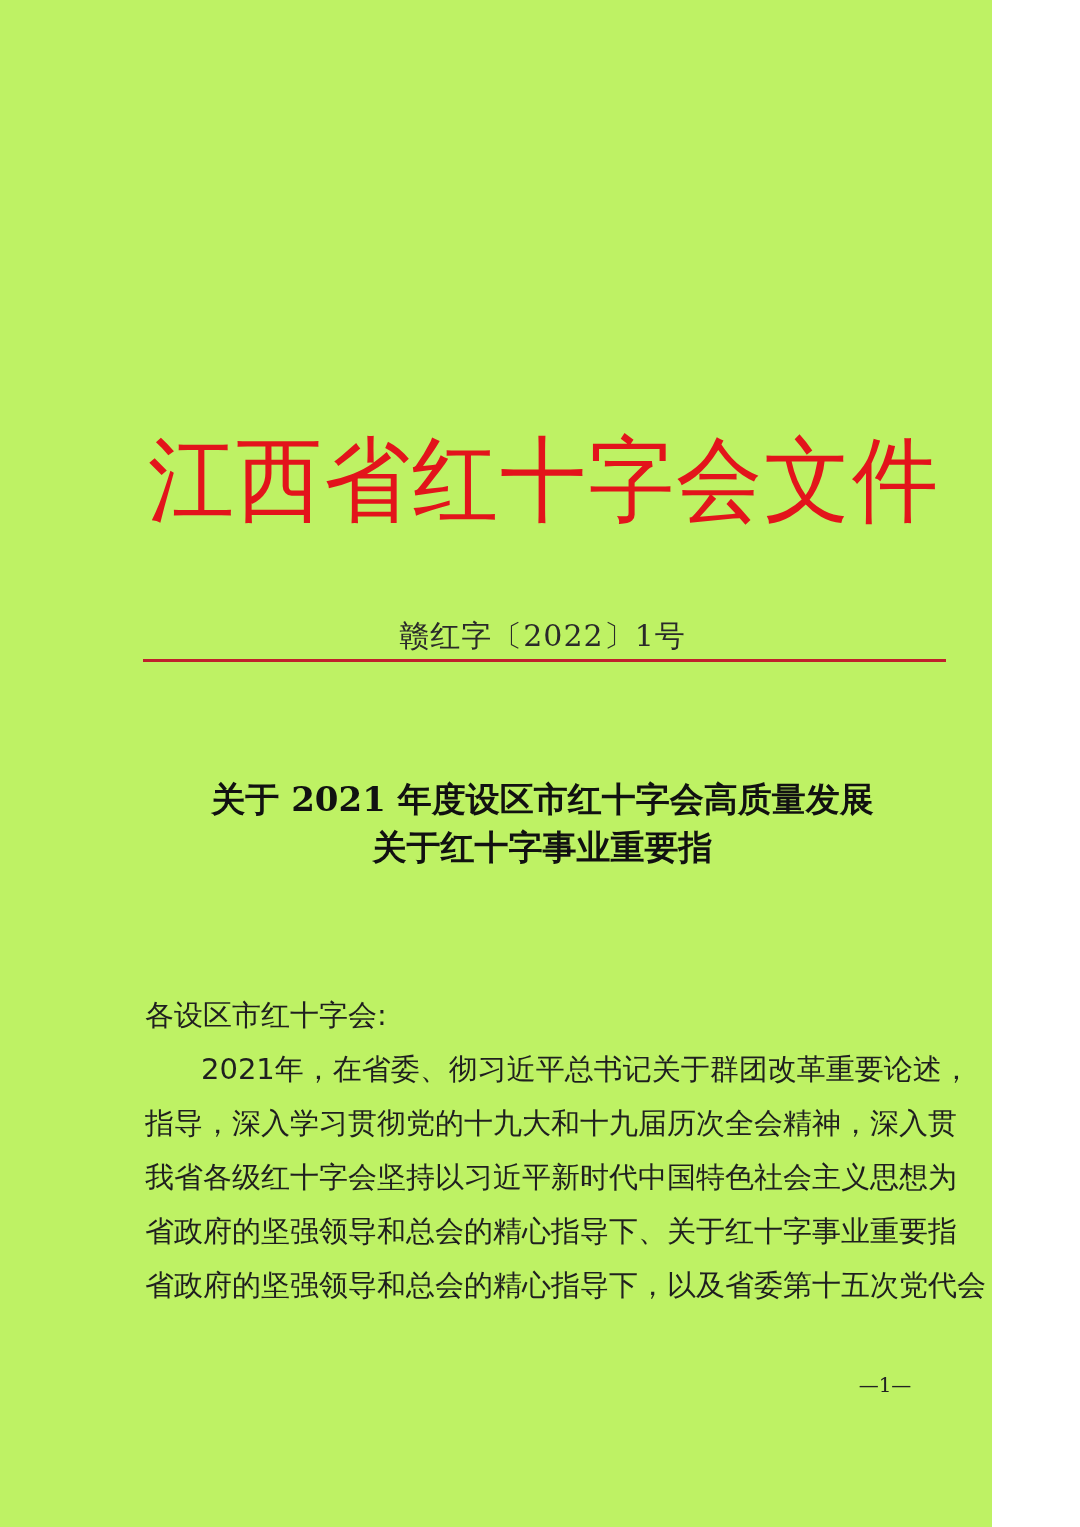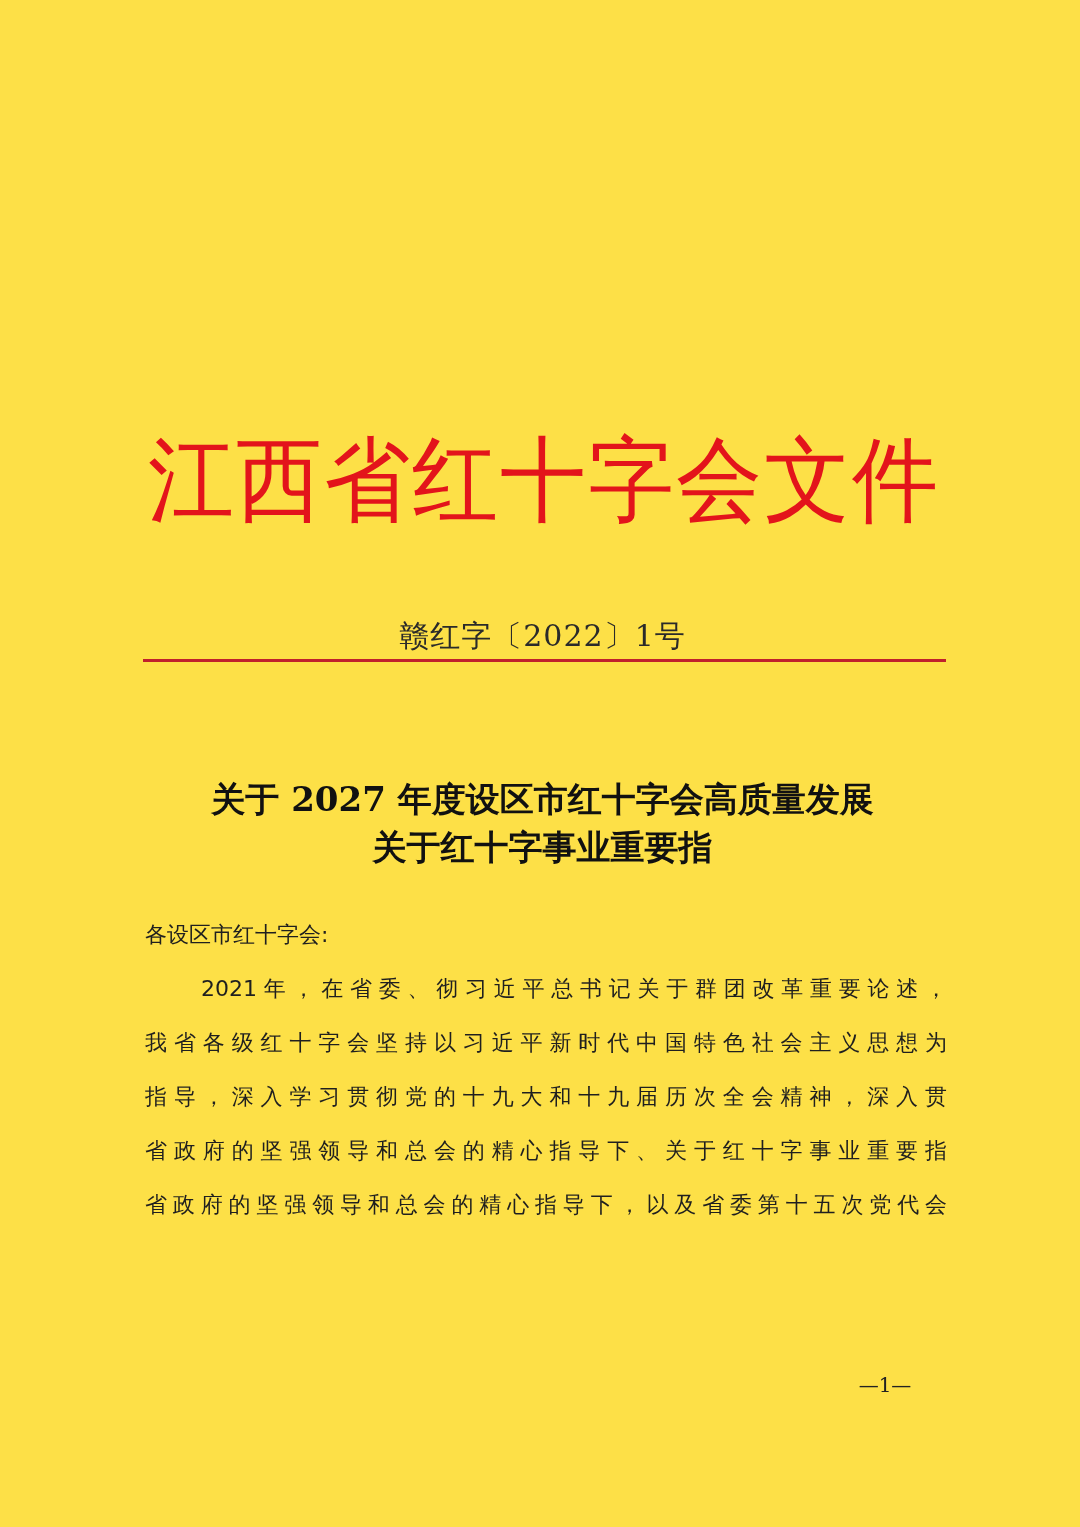--- a/index.html
+++ b/index.html
@@ -11,23 +11,23 @@
       width: 1080px;
       height: 1527px;
       position: relative;
       overflow: hidden;
       font-family: "DejaVu Serif", "Liberation Serif", serif;
       color: #1a1a1a;
     }
     .page {
       position: absolute;
       left: 0; top: 0;
-      width: 1080px;
+      width: 992px;
       height: 1527px;
-      background: #fde047;
+      background: #bef264;
     }
     .red-header {
       position: absolute;
       left: 148px;
       top: 425px;
       width: 790px;
       height: 110px;
       text-align: center;
       font-family: "DejaVu Serif", "Liberation Serif", serif;
       font-size: 86px;
@@ -66,24 +66,24 @@
       font-family: "DejaVu Serif", "Liberation Serif", serif;
       font-weight: bold;
       font-size: 34px;
       line-height: 48px;
       color: #111111;
     }
     .title .line { display: block; white-space: nowrap; }
     .body-text {
       position: absolute;
       left: 145px;
-      top: 908px;
+      top: 988px;
       width: 802px;
       font-family: "DejaVu Sans", "Liberation Sans", sans-serif;
-      font-size: 22px;
+      font-size: 29px;
       line-height: 54px;
       color: #1f1f1f;
     }
     .body-text .row {
       display: block;
       height: 54px;
       white-space: nowrap;
       text-align: justify;
       text-align-last: justify;
     }
@@ -110,28 +110,28 @@
 
 <div class="page">
 
   <div class="red-header">江西省红十字会文件</div>
 
   <div class="doc-number">赣红字〔2022〕1号</div>
 
   <div class="red-rule"></div>
 
   <div class="title">
-    <span class="line">关于 2027 年度设区市红十字会高质量发展</span>
+    <span class="line">关于 2021 年度设区市红十字会高质量发展</span>
     <span class="line">关于红十字事业重要指</span>
   </div>
 
   <div class="body-text">
     <span class="row salutation">各设区市红十字会:</span>
     <span class="row indent">2021年，在省委、彻习近平总书记关于群团改革重要论述，</span>
+    <span class="row">指导，深入学习贯彻党的十九大和十九届历次全会精神，深入贯</span>
     <span class="row">我省各级红十字会坚持以习近平新时代中国特色社会主义思想为</span>
-    <span class="row">指导，深入学习贯彻党的十九大和十九届历次全会精神，深入贯</span>
     <span class="row">省政府的坚强领导和总会的精心指导下、关于红十字事业重要指</span>
     <span class="row">省政府的坚强领导和总会的精心指导下，以及省委第十五次党代会</span>
   </div>
 
   <div class="page-number">—1—</div>
 
 </div>
 
 </body></html>

